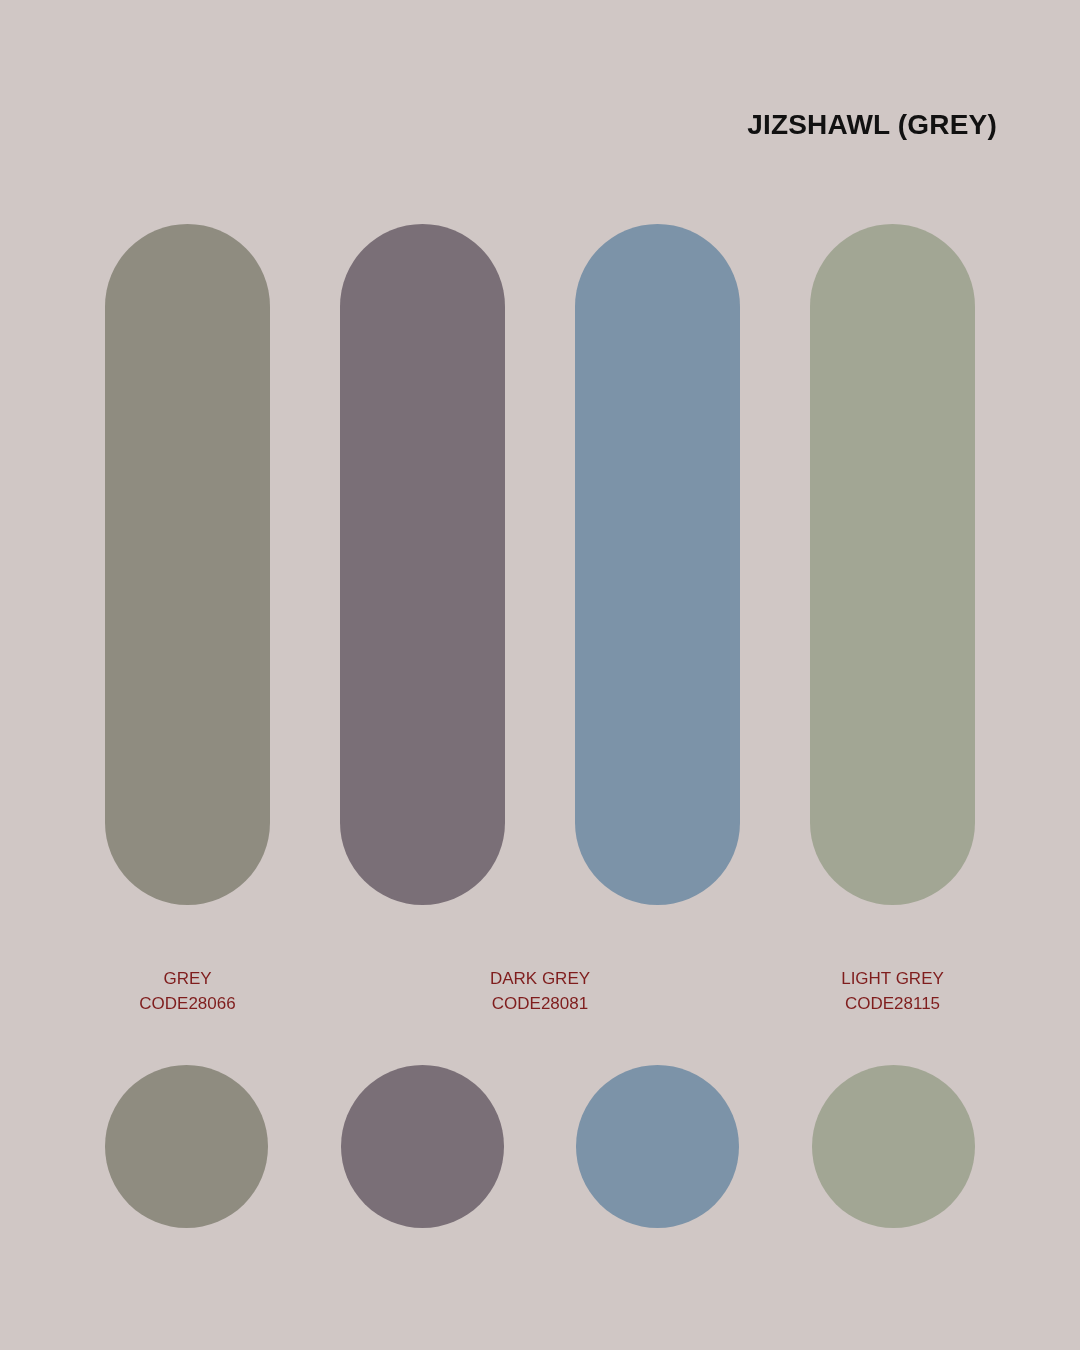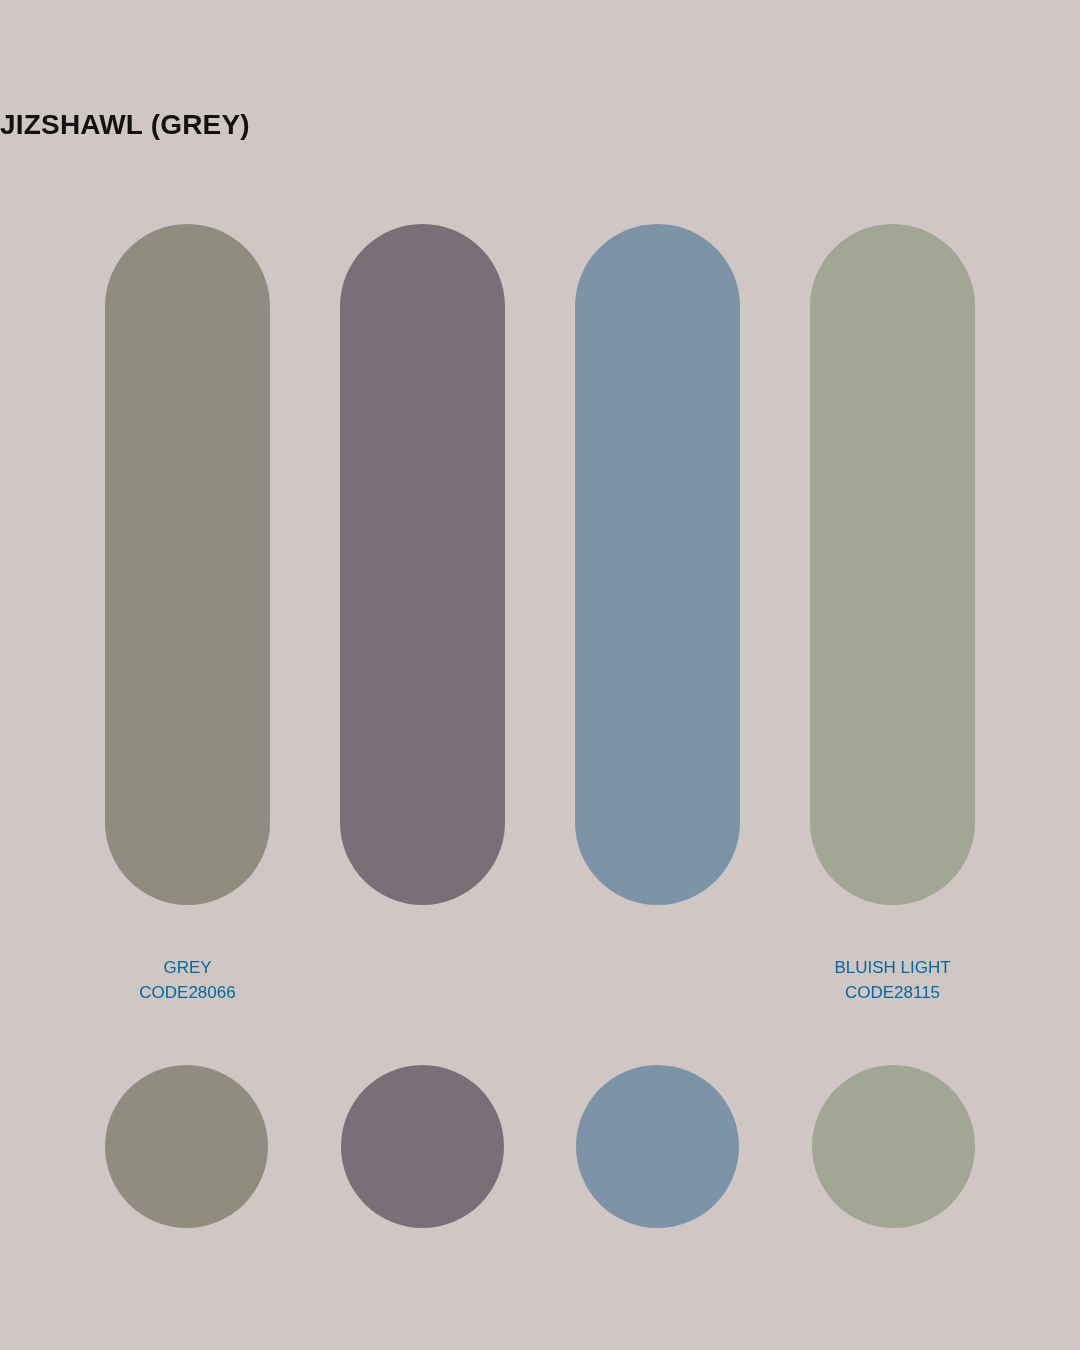--- a/index.html
+++ b/index.html
@@ -21,21 +21,21 @@
     background: #d0c7c5;
     box-sizing: border-box;
   }
 
   
   .palette-title {
     position: absolute;
     top: 108px;
     left: 0;
     width: 997px;
-    text-align: left;
+    text-align: right;
     font-size: 28px;
     font-weight: bold;
     letter-spacing: 0.2px;
     color: #111111;
     line-height: 34px;
     white-space: nowrap;
   }
 
   
   .swatch-row {
@@ -58,23 +58,24 @@
     position: absolute;
     top: 955px;
     left: 105px;
     width: 870px;
     display: flex;
     justify-content: space-between;
   }
   .label-cell {
     width: 165px;
     text-align: center;
-    color: #0369a1;
+    color: #7f1d1d;
     font-size: 17px;
     line-height: 25px;
+    margin-top: 11px;
   }
   .label-name,
   .label-code {
     display: block;
     white-space: nowrap;
   }
 
   
   .circle-row {
     position: absolute;
@@ -104,21 +105,25 @@
     <div class="swatch-bar" style="background-color: rgb(124, 147, 168);"></div>
     <div class="swatch-bar" style="background-color: rgb(162, 166, 148);"></div>
   </div>
 
   <div class="label-row">
     <div class="label-cell">
       <span class="label-name">GREY</span>
       <span class="label-code">CODE28066</span>
     </div>
     <div class="label-cell">
-      <span class="label-name">BLUISH LIGHT</span>
+      <span class="label-name">DARK GREY</span>
+      <span class="label-code">CODE28081</span>
+    </div>
+    <div class="label-cell">
+      <span class="label-name">LIGHT GREY</span>
       <span class="label-code">CODE28115</span>
     </div>
   </div>
 
   <div class="circle-row">
     <div class="swatch-circle" style="background-color: rgb(143, 140, 128);"></div>
     <div class="swatch-circle" style="background-color: rgb(122, 111, 119);"></div>
     <div class="swatch-circle" style="background-color: rgb(124, 147, 168);"></div>
     <div class="swatch-circle" style="background-color: rgb(162, 166, 148);"></div>
   </div>

